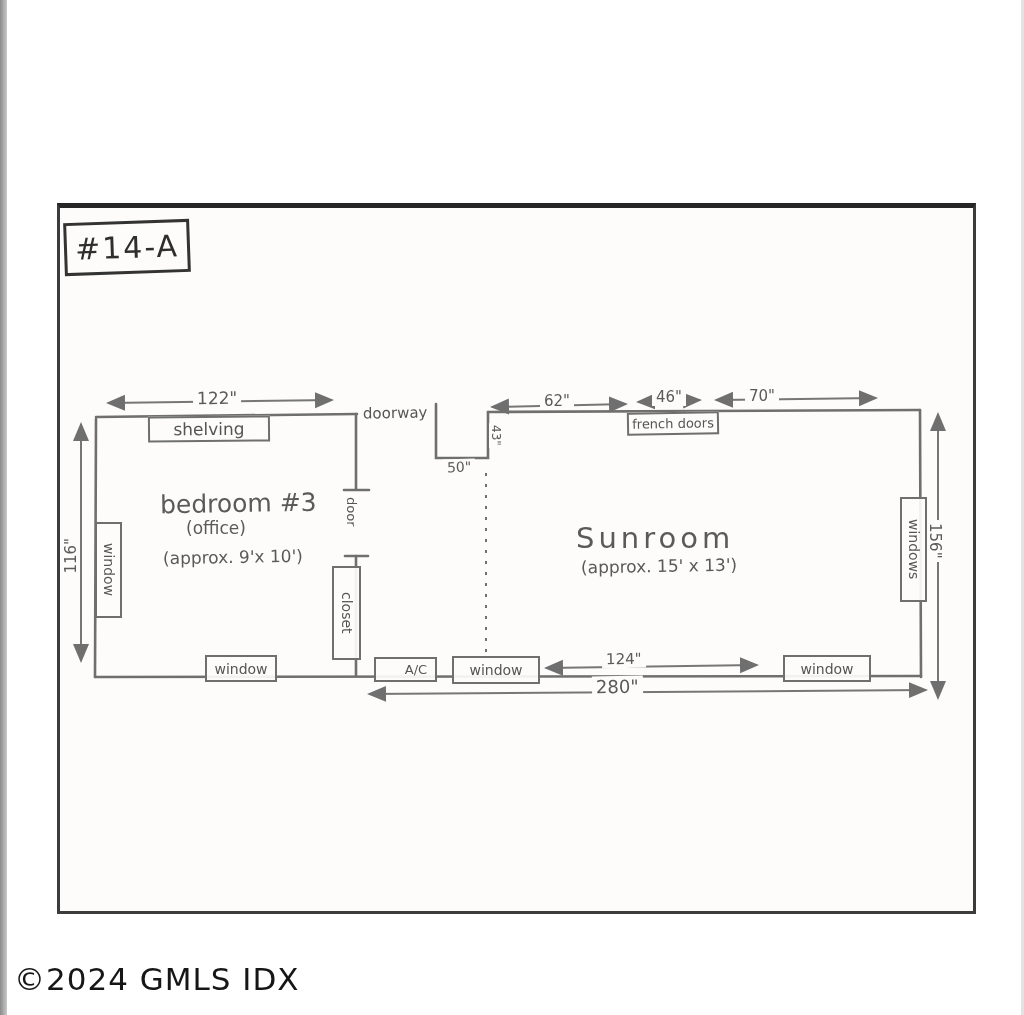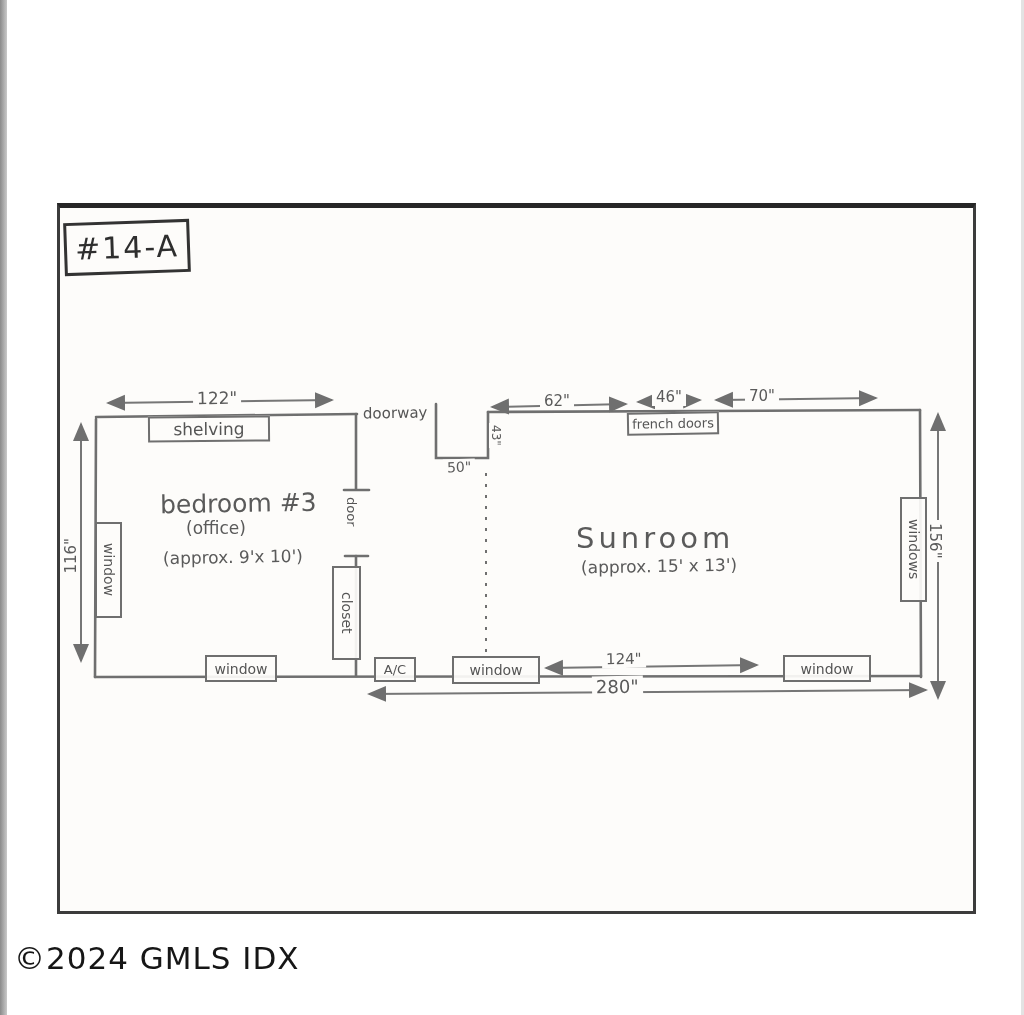--- a/index.html
+++ b/index.html
@@ -27,21 +27,21 @@
     position:absolute;color:#5a5a5a;background:#fdfcfa;padding:0 4px;
     white-space:nowrap;
   }
   #sheet-label{
     position:absolute;left:64px;top:221px;width:120px;height:47px;
     border:3px solid #333;display:flex;align-items:center;justify-content:center;
     font-size:30px;letter-spacing:2px;color:#2e2e2e;transform:rotate(-2deg);
     background:#fdfcfa;
   }
   #watermark{
-    position:absolute;left:14px;top:940px;font-size:31px;color:#161616;
+    position:absolute;left:14px;top:961px;font-size:31px;color:#161616;
     letter-spacing:1px;
   }
   #plan-svg{position:absolute;left:0;top:0;}
   .room-name{position:absolute;color:#5a5a5a;white-space:nowrap;}
 </style>
 </head>
 <body>
 
 <div id="canvas">
   <div id="left-edge"></div>
@@ -106,21 +106,21 @@
   <div class="lbl vert" style="left:344px;top:497px;font-size:13px;">door</div>
   <div class="boxlbl vert" style="left:332px;top:566px;width:25px;height:90px;font-size:14px;">closet</div>
 
   <div class="room-name" style="left:160px;top:489px;font-size:25px;transform:rotate(-1deg);">bedroom #3</div>
   <div class="room-name" style="left:186px;top:518px;font-size:17px;">(office)</div>
   <div class="room-name" style="left:163px;top:547px;font-size:17px;transform:rotate(-1deg);">(approx. 9'x 10')</div>
   <div class="room-name" style="left:576px;top:521px;font-size:29px;letter-spacing:4px;">Sunroom</div>
   <div class="room-name" style="left:581px;top:556px;font-size:17px;transform:rotate(-1deg);">(approx. 15' x 13')</div>
 
   <div class="boxlbl" style="left:205px;top:655px;width:68px;height:23px;font-size:14px;">window</div>
-  <div class="boxlbl" style="left:374px;top:657px;width:38px;height:21px;font-size:13px;">A/C</div>
+  <div class="boxlbl" style="left:374px;top:657px;width:38px;height:21px;font-size:13px;padding-left:21px;">A/C</div>
   <div class="boxlbl" style="left:452px;top:656px;width:84px;height:24px;font-size:14px;">window</div>
   <div class="boxlbl" style="left:783px;top:655px;width:84px;height:23px;font-size:14px;">window</div>
 
   <div class="dim" style="left:602px;top:650px;font-size:15px;transform:rotate(-1deg);">124"</div>
   <div class="dim" style="left:592px;top:676px;font-size:18px;transform:rotate(-1deg);">280"</div>
 
   <div id="watermark">©2024 GMLS IDX</div>
 </div>
 
 </body></html>

